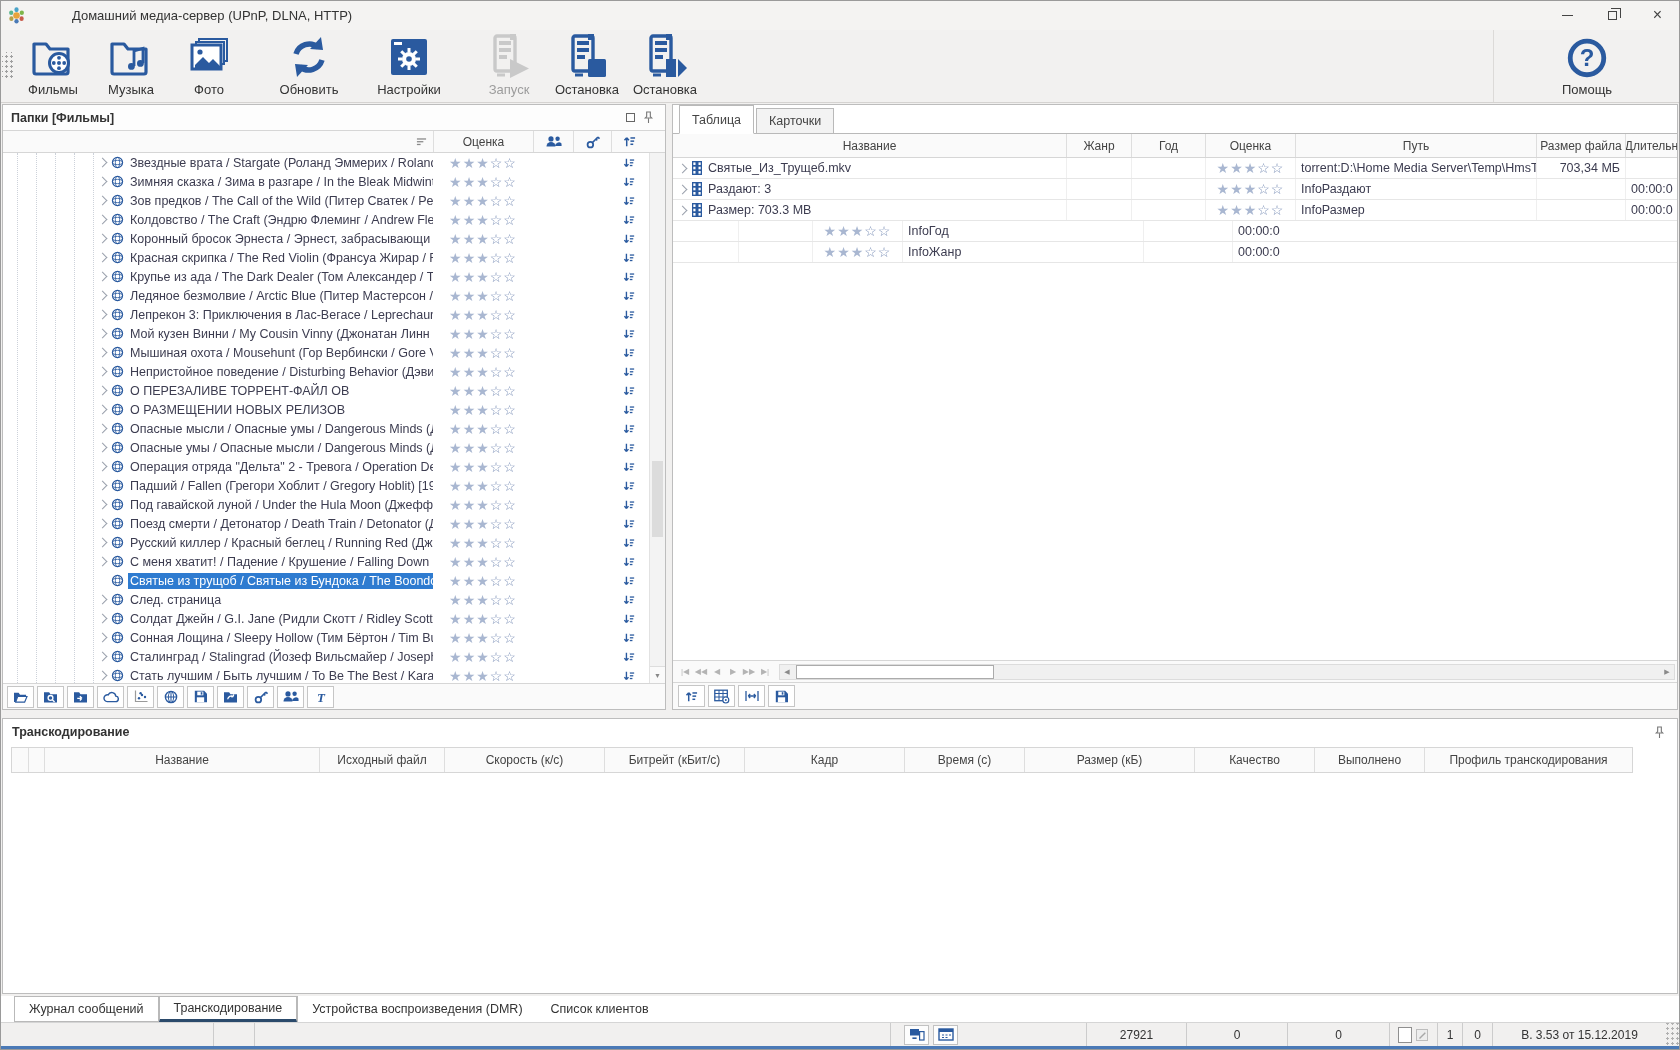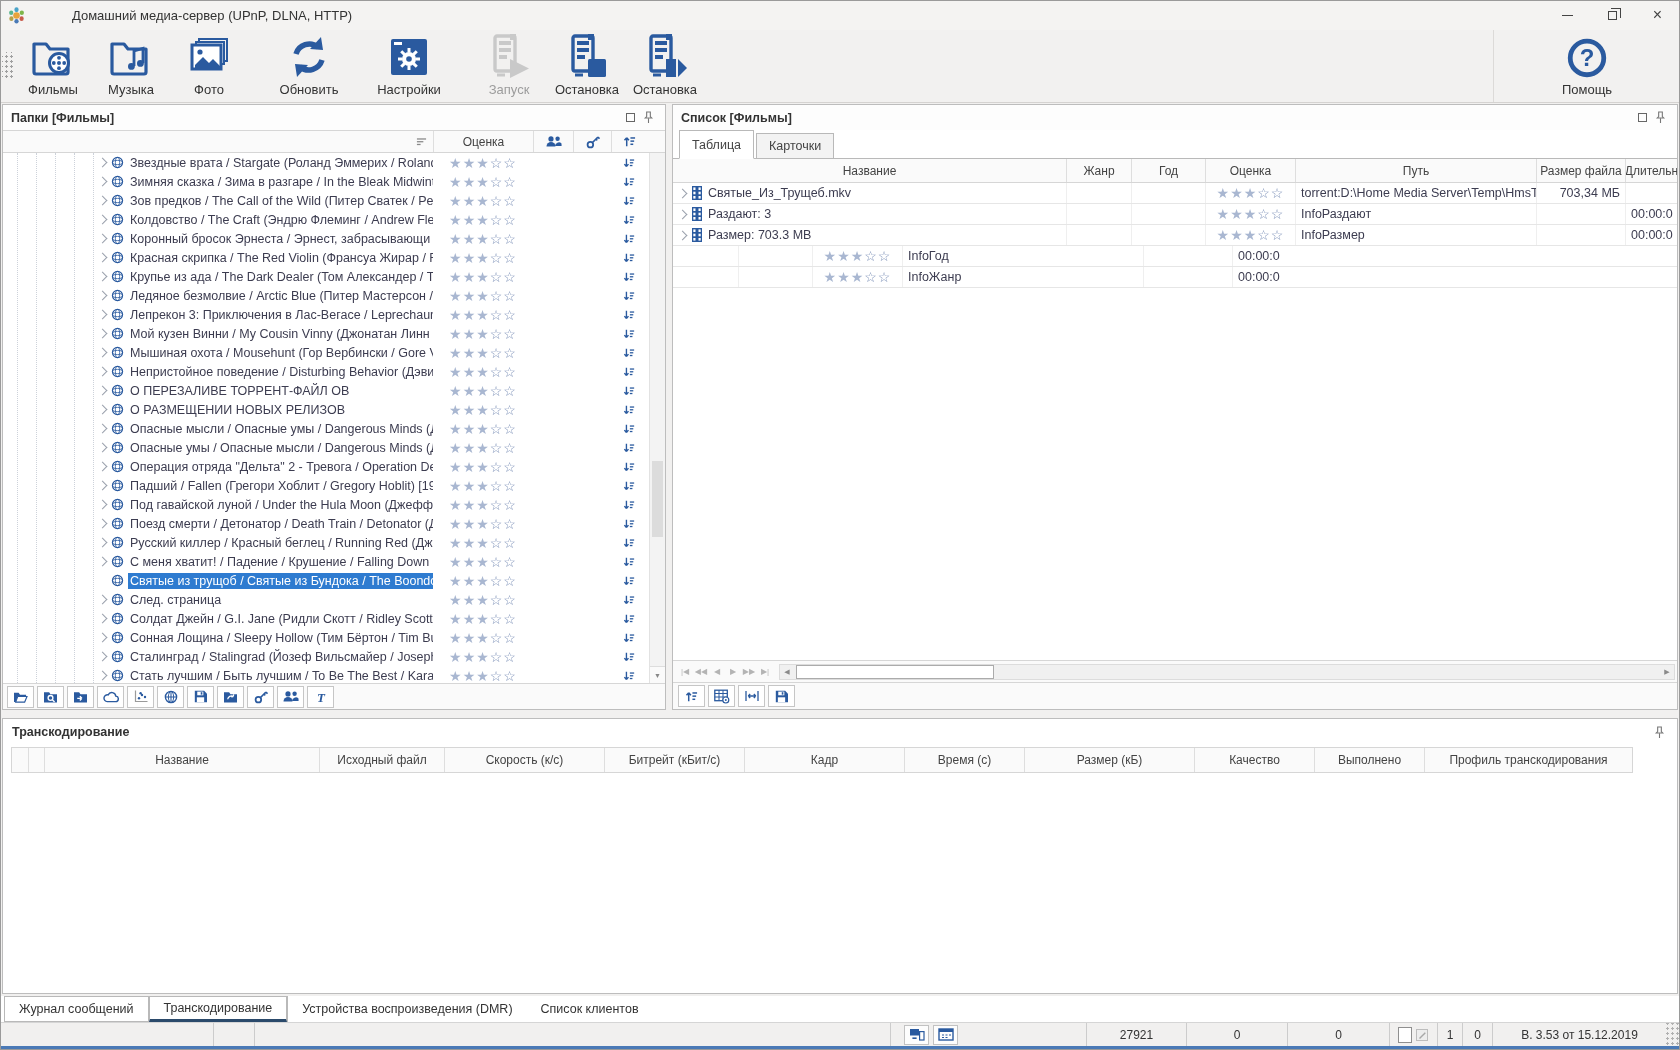--- a/index.html
+++ b/index.html
@@ -88,21 +88,21 @@
 
   
   #trans-panel { position:absolute; top:718px; left:2px; width:1676px; height:276px; background:#fff; border:1px solid #bdbdbd; display:flex; flex-direction:column; }
   .t-head { height:26px; display:flex; align-items:center; padding:0 9px; font-weight:bold; font-size:12.5px; flex:0 0 auto; }
   .t-cols { margin:2px 8px 0; width:1622px; display:flex; height:26px; border:1px solid #d6d6d6; background:#fafafa; font-size:12px; color:#444; flex:0 0 auto; }
   .t-cols .hc { display:flex; align-items:center; justify-content:center; border-left:1px solid #dedede; overflow:hidden; white-space:nowrap; height:100%; }
   .t-cols .hc:first-child { border-left:none; }
   .t-body { flex:1; background:#fff; }
 
   
-  .bottom-tabs { position:absolute; top:996px; left:0; width:1680px; height:26px; background:#fff; display:flex; align-items:stretch; padding-left:4px; }
+  .bottom-tabs { position:absolute; top:996px; left:0; width:1680px; height:26px; background:#fff; display:flex; align-items:stretch; padding-left:14px; }
   .btab { padding:0 14px; display:flex; align-items:center; font-size:12.5px; color:#333; border:1px solid #b9b9b9; position:relative; }
   .btab.active { border-bottom:3px solid #2b4a6b; }
   .btab.plain { border:none; }
   .btab.leftline { border:none; border-left:1px solid #b9b9b9; }
 
   
   .statusbar { position:absolute; top:1022px; left:0; width:1680px; height:24px; background:#f1f0ef; border-top:1px solid #d5d5d5; display:flex; align-items:stretch; font-size:12px; color:#333;padding-left:16px; }
   .sb-cell { display:flex; align-items:center; justify-content:center; border-left:1px solid #cccccc; }
   .sb-cell:first-child { border-left:none; }
   .sb-icons { justify-content:flex-start; padding-left:13px; gap:4px; }
@@ -1097,33 +1097,20 @@
           <span style="display:flex">
             <svg width="12" height="14" viewBox="0 0 12 14">
               <text x="6" y="11.5" font-size="13" font-family="Liberation Serif, serif" font-style="italic" font-weight="bold" fill="#2a5a9f" text-anchor="middle">T</text>
             </svg>
           </span>
         </span>
       </div>
   </div>
 
   <div class="panel" id="list-panel">
-    <div class="panel-head">
-      <span>Список [Фильмы]</span>
-      <span class="ph-spacer"></span>
-      <span class="ph-btn">
-          <span class="max-glyph"></span>
-        </span>
-      <span class="ph-btn">
-          <svg width="11" height="13" viewBox="0 0 12 14">
-            <path d="M4 1 h4 v5 l1.5 1.5 H2.5 L4 6 z" fill="none" stroke="#777" stroke-width="1.2"></path>
-            <path d="M6 7.8 V13" stroke="#777" stroke-width="1.2"></path>
-          </svg>
-        </span>
-    </div>
     <div class="tabs-row" id="list-tabs">
         <div class="tab active">Таблица</div>
         <div class="tab">Карточки</div>
       </div>
     <div class="l-head" id="list-head">
         <div class="hc" style="width: 393px;">Название</div>
         <div class="hc" style="width: 65px;">Жанр</div>
         <div class="hc" style="width: 74px;">Год</div>
         <div class="hc" style="width: 90px;">Оценка</div>
         <div class="hc" style="width: 241px;">Путь</div>

